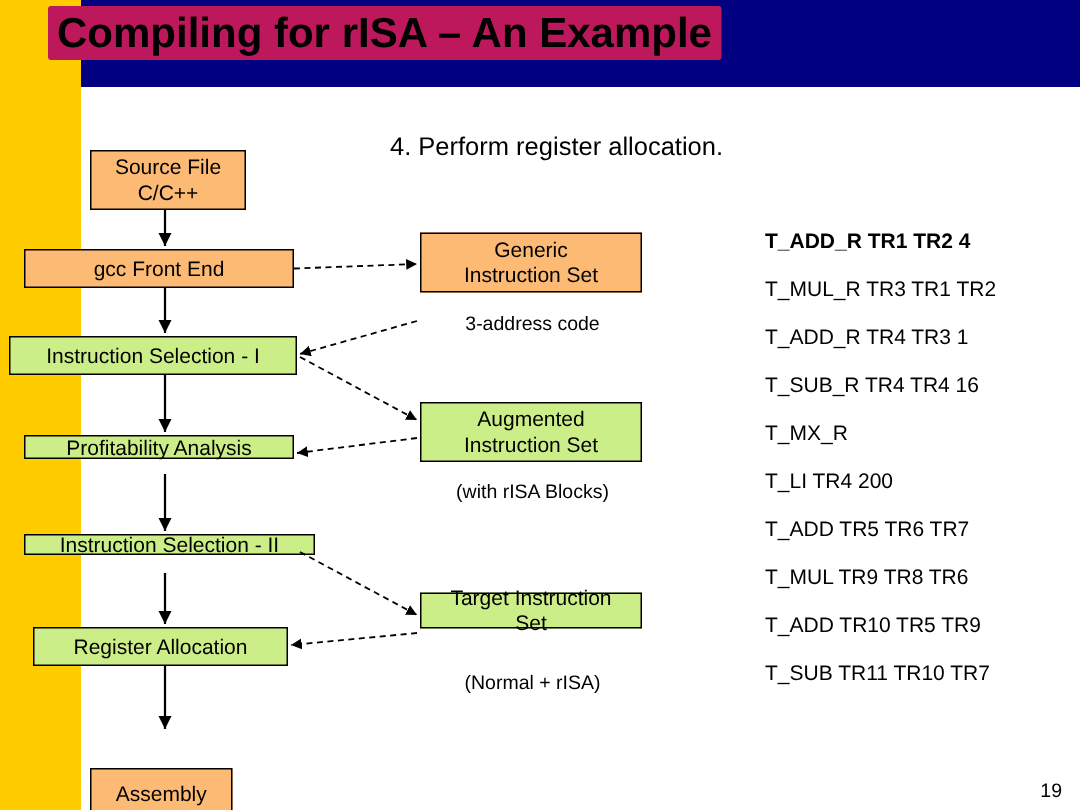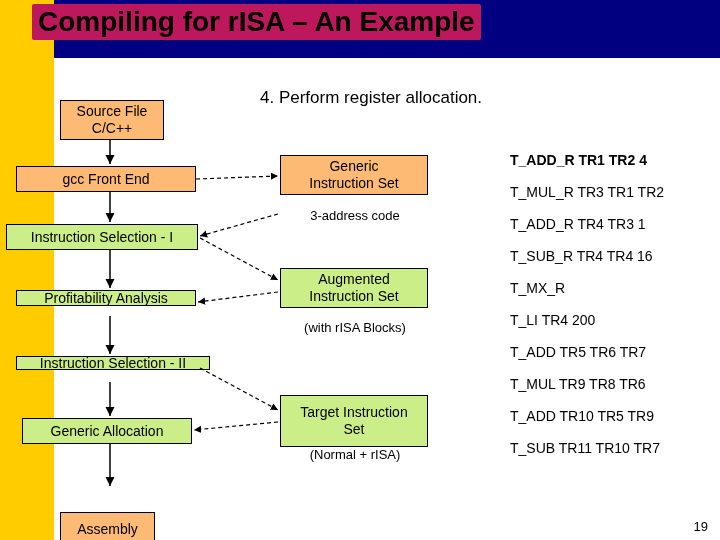--- a/index.html
+++ b/index.html
@@ -100,36 +100,36 @@
 <div class="caption">4. Perform register allocation.</div>
 
 <div class="box pink" style="left:60px; top:100px; width:104px; height:40px;">
   <span>Source File</span>
   <span>C/C++</span>
 </div>
 <div class="box pink" style="left:16px; top:166px; width:180px; height:26px;">gcc Front End</div>
 <div class="box green" style="left:6px; top:224px; width:192px; height:26px;">Instruction Selection - I</div>
 <div class="box green" style="left:16px; top:290px; width:180px; height:16px;">Profitability Analysis</div>
 <div class="box green" style="left:6px; top:356px; width:194px; height:14px;margin-left:10px;">Instruction Selection - II</div>
-<div class="box green" style="left:22px; top:418px; width:170px; height:26px;">Generic Allocation</div>
+<div class="box green" style="left:22px; top:418px; width:170px; height:26px;">Register Allocation</div>
 <div class="box pink" style="left:60px; top:512px; width:95px; height:34px;">Assembly</div>
 
 <div class="box pink" style="left:280px; top:155px; width:148px; height:40px;">
   <span>Generic</span>
   <span>Instruction Set</span>
 </div>
 <div class="sub" style="left:300px; top:208px; width:110px;">3-address code</div>
 
 <div class="box green" style="left:280px; top:268px; width:148px; height:40px;align-items:center;">
   <span>Augmented</span>
   <span>Instruction Set</span>
 </div>
 <div class="sub" style="left:290px; top:320px; width:130px;">(with rISA Blocks)</div>
 
-<div class="box green" style="left:280px; top:395px; width:148px; height:52px;">
+<div class="box green" style="left:280px; top:395px; width:148px; height:24px;">
   <span>Target Instruction</span>
   <span>Set</span>
 </div>
 <div class="sub" style="left:290px; top:447px; width:130px;">(Normal + rISA)</div>
 
 <div class="instr" style="top:152px;font-weight:bold;">T_ADD_R TR1 TR2 4</div>
 <div class="instr" style="top:184px;">T_MUL_R TR3 TR1 TR2</div>
 <div class="instr" style="top:216px;">T_ADD_R TR4 TR3 1</div>
 <div class="instr" style="top:248px;">T_SUB_R TR4 TR4 16</div>
 <div class="instr" style="top:280px;">T_MX_R</div>

